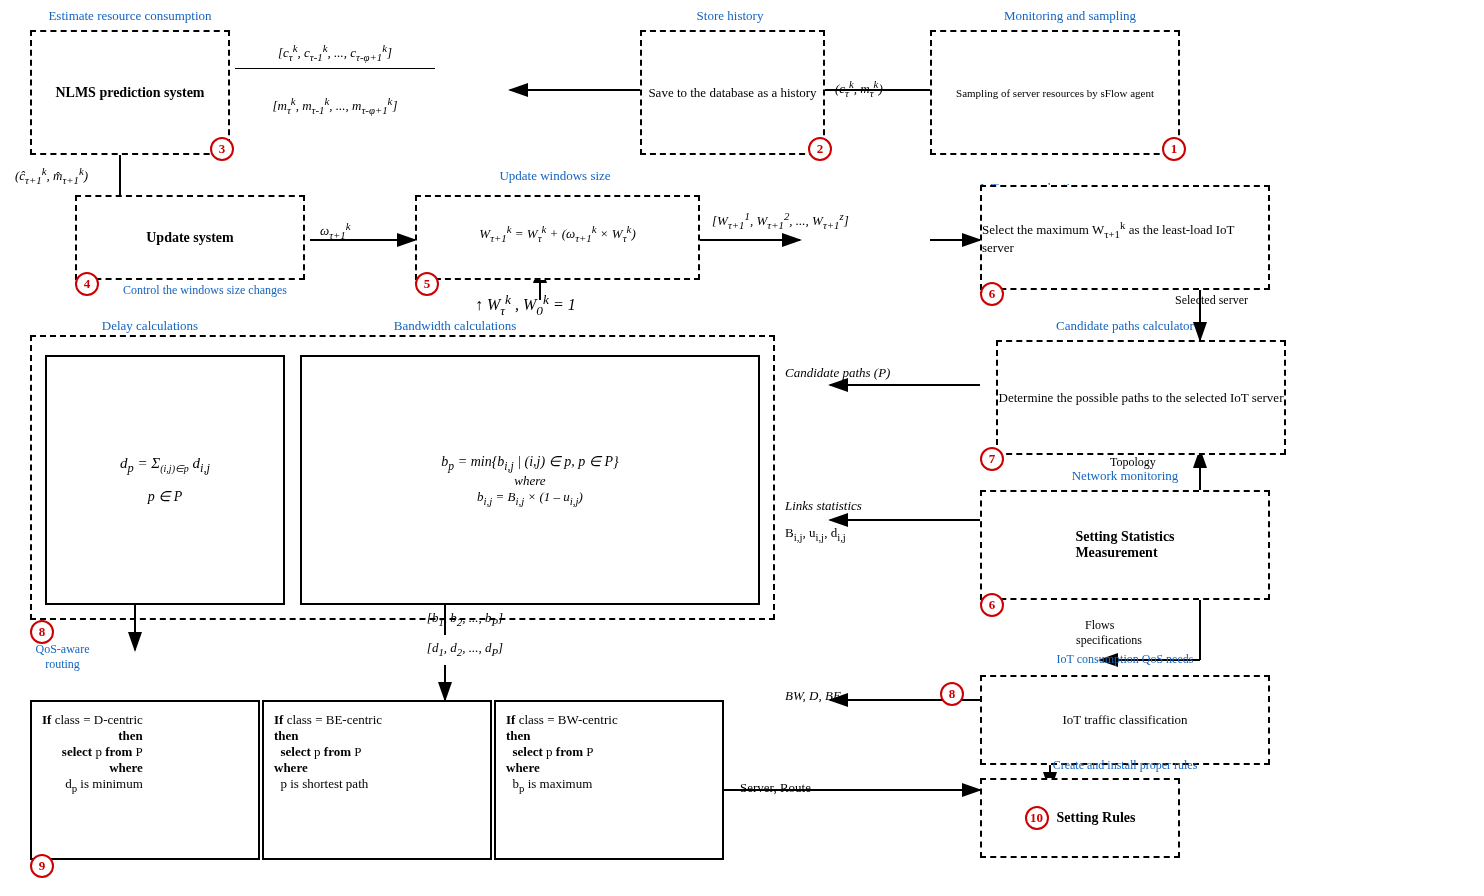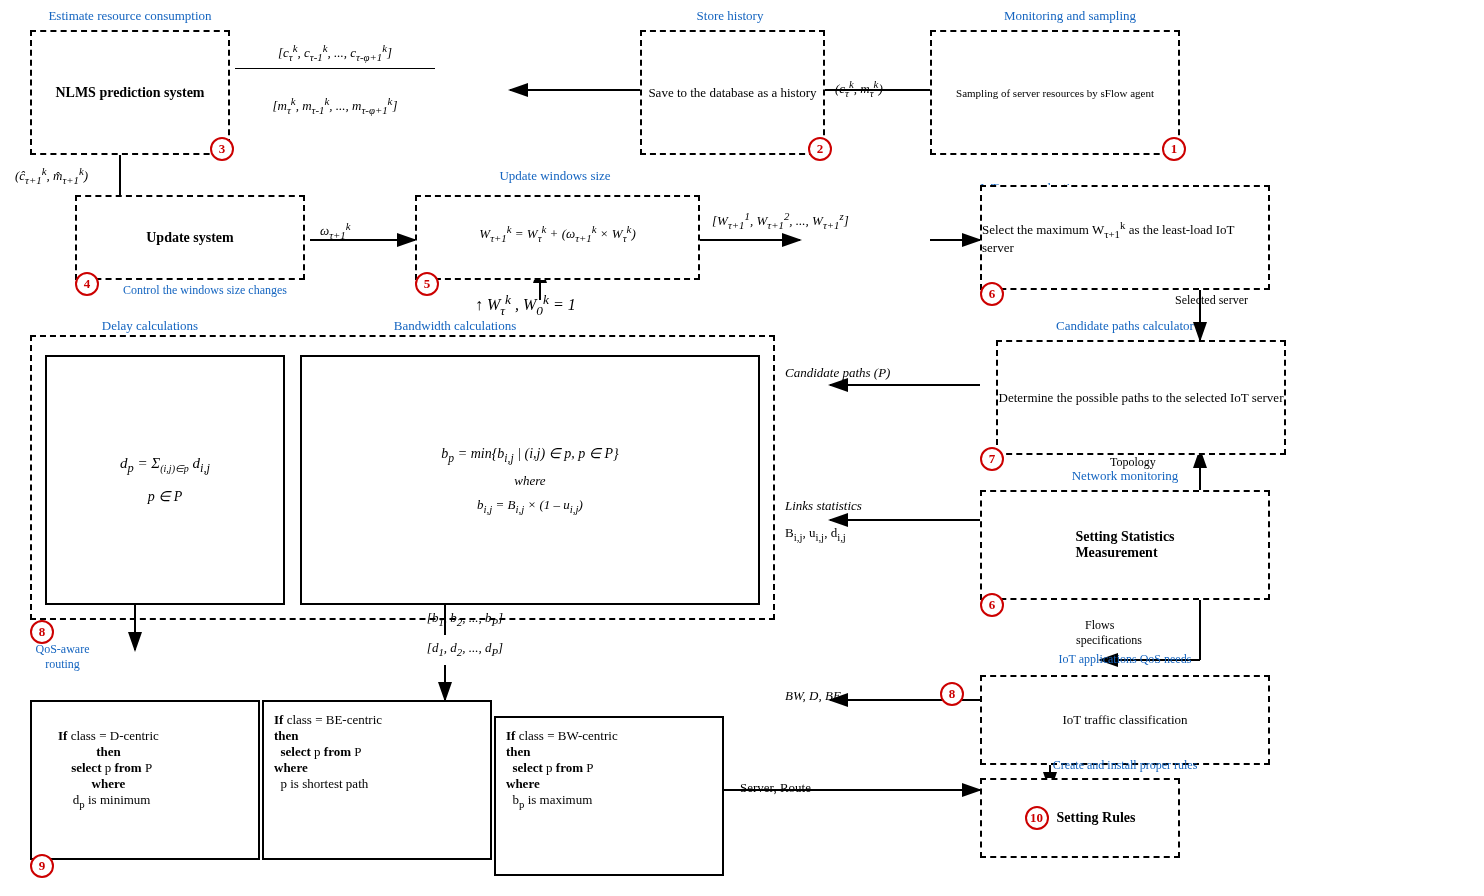--- a/index.html
+++ b/index.html
@@ -200,21 +200,21 @@
   <div class="box box-dashed" style="left:30px; top:335px; width:745px; height:285px; background:transparent; z-index:0; border:2px dashed black;">
   </div>
 
   <div class="box" style="left:45px; top:355px; width:240px; height:250px; border:2px solid black; font-size:14px; flex-direction:column; gap:2px;">
     <div style="font-style:italic; font-size:15px;">
       d<sub>p</sub> = Σ<sub style="font-size:10px;">(i,j)∈p</sub> d<sub>i,j</sub>
     </div>
     <div style="font-style:italic; margin-top:10px;">p ∈ P</div>
   </div>
 
-  <div class="box" style="left:300px; top:355px; width:460px; height:250px; border:2px solid black; font-size:13px; flex-direction:column; gap:8px;">
+  <div class="box" style="left:300px; top:355px; width:460px; height:250px; border:2px solid black; font-size:13px; flex-direction:column; ">
     <div style="font-style:italic; font-size:14px;">
       b<sub>p</sub> = min{b<sub>i,j</sub> | (i,j) ∈ p, p ∈ P}
     </div>
     <div style="font-style:italic;">where</div>
     <div style="font-style:italic;">
       b<sub>i,j</sub> = B<sub>i,j</sub> × (1 – u<sub>i,j</sub>)
     </div>
   </div>
 
   <div style="position:absolute; left:365px; top:610px; font-size:13px; font-style:italic; text-align:center; width:200px;">
@@ -241,50 +241,50 @@
 
   <div style="position:absolute; left:785px; top:498px; font-size:13px; font-style:italic;">Links statistics</div>
 
   <div style="position:absolute; left:785px; top:525px; font-size:13px; ">
     B<sub>i,j</sub>, u<sub>i,j</sub>, d<sub>i,j</sub>
   </div>
 
   <div style="position:absolute; left:1085px; top:618px; font-size:12px;">Flows</div>
   <div style="position:absolute; left:1076px; top:633px; font-size:12px;">specifications</div>
 
-  <div class="label-blue" style="left:980px; top:652px; width:290px; text-align:center; font-size:12px;">IoT applications QoS needs</div>
+  <div class="label-blue" style="left:980px; top:652px; width:290px; text-align:center; font-size:12px;">IoT consumption QoS needs</div>
 
   <div class="box box-dashed" style="left:980px; top:675px; width:290px; height:90px; font-size:13px;">
     <span>IoT traffic classification</span>
   </div>
 
   <div style="position:absolute; left:785px; top:688px; font-size:13px; font-style:italic;">BW, D, BE</div>
   <div class="badge" style="left:940px; top:682px;">8</div>
 
-  <div class="box" style="left:30px; top:700px; width:230px; height:160px; border:2px solid black; font-size:13px; flex-direction:column; text-align:center; padding:26px; justify-content:flex-start; align-items:flex-start;">
+  <div class="box" style="left:30px; top:700px; width:230px; height:160px; border:2px solid black; font-size:13px; flex-direction:column; text-align:right; padding:10px; justify-content:flex-start; align-items:flex-start;">
     <div>
       <b>If</b> class = D-centric<br>
       <b>then</b><br>
       &nbsp;&nbsp;<b>select</b> p <b>from</b> P<br>
       <b>where</b><br>
       &nbsp;&nbsp;d<sub>p</sub> is minimum
     </div>
   </div>
 
   <div class="box" style="left:262px; top:700px; width:230px; height:160px; border:2px solid black; font-size:13px; flex-direction:column; text-align:left; padding:10px; justify-content:flex-start; align-items:flex-start;">
     <div>
       <b>If</b> class = BE-centric<br>
       <b>then</b><br>
       &nbsp;&nbsp;<b>select</b> p <b>from</b> P<br>
       <b>where</b><br>
       &nbsp;&nbsp;p is shortest path
     </div>
   </div>
 
-  <div class="box" style="left:494px; top:700px; width:230px; height:160px; border:2px solid black; font-size:13px; flex-direction:column; text-align:left; padding:10px; justify-content:flex-start; align-items:flex-start;margin-top:16px;">
+  <div class="box" style="left:494px; top:700px; width:230px; height:160px; border:2px solid black; font-size:13px; flex-direction:column; text-align:left; padding:10px; justify-content:flex-start; align-items:flex-start;">
     <div>
       <b>If</b> class = BW-centric<br>
       <b>then</b><br>
       &nbsp;&nbsp;<b>select</b> p <b>from</b> P<br>
       <b>where</b><br>
       &nbsp;&nbsp;b<sub>p</sub> is maximum
     </div>
   </div>
 
   <div class="badge" style="left:30px; top:854px;">9</div>

